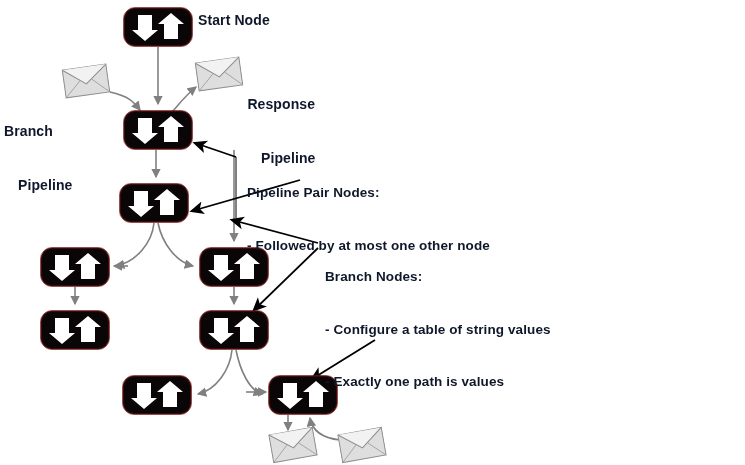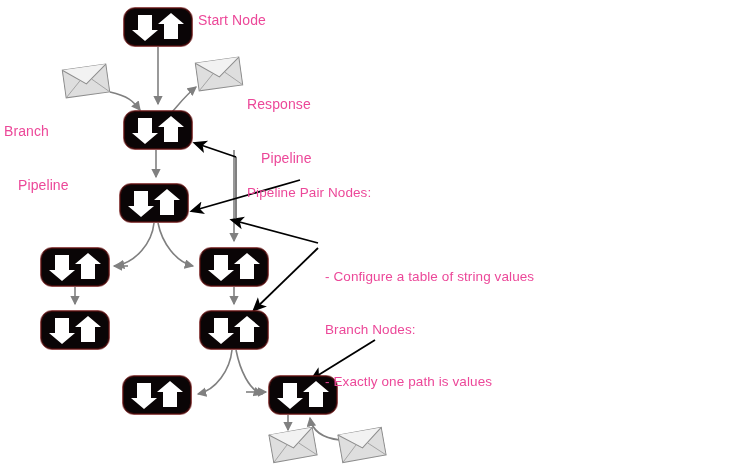--- a/index.html
+++ b/index.html
@@ -29,22 +29,22 @@
   .node .arrows{position:relative;width:100%;height:100%;}
   .node svg{position:absolute;left:0;top:0;}
 
   
   .env{position:absolute;}
   .env svg{display:block;}
 
   
   .lbl{
     position:absolute;
-    color:#ec4899;
-    font-weight:normal;
+    color:#0f172a;
+    font-weight:bold;
     font-size:13.5px;
     line-height:17.5px;
     white-space:pre;
     letter-spacing:.1px;
   }
   .lbl.big{font-size:14px;line-height:18px;}
   .lbl .ln{display:block;}
   .lbl .indent{display:block;padding-left:14px;}
   .lbl .indent2{display:block;padding-left:18px;}
 </style>
@@ -214,32 +214,33 @@
     </svg>
   </div>
 
   <div class="lbl big" style="left:198px;top:11px;">Start Node</div>
 
   <div class="lbl big" style="left:4px;top:86px;">
     <span class="ln">Branch</span>
     <span class="indent">Pipeline</span>
   </div>
 
-  <div class="lbl big" style="left:247px;top:59px;">
+  <div class="lbl big" style="left:247px;top:59px;text-align:center;">
     <span class="ln">Response</span>
     <span class="indent">Pipeline</span>
   </div>
 
   <div class="lbl" style="left:247px;top:149px;">
     <span class="ln">Pipeline Pair Nodes:</span>
+    <span class="ln">- Followed by at most one other node</span>
   </div>
 
   <div class="lbl" style="left:325px;top:233px;">
+    <span class="ln">Branch Nodes:</span>
     <span class="ln">- Configure a table of string values</span>
-    <span class="ln">Branch Nodes:</span>
     <span class="ln">- Exactly one path is values</span>
   </div>
 
   <div class="lbl" style="left:381px;top:331px;">
     
     
   </div>
 
 </div>
 

